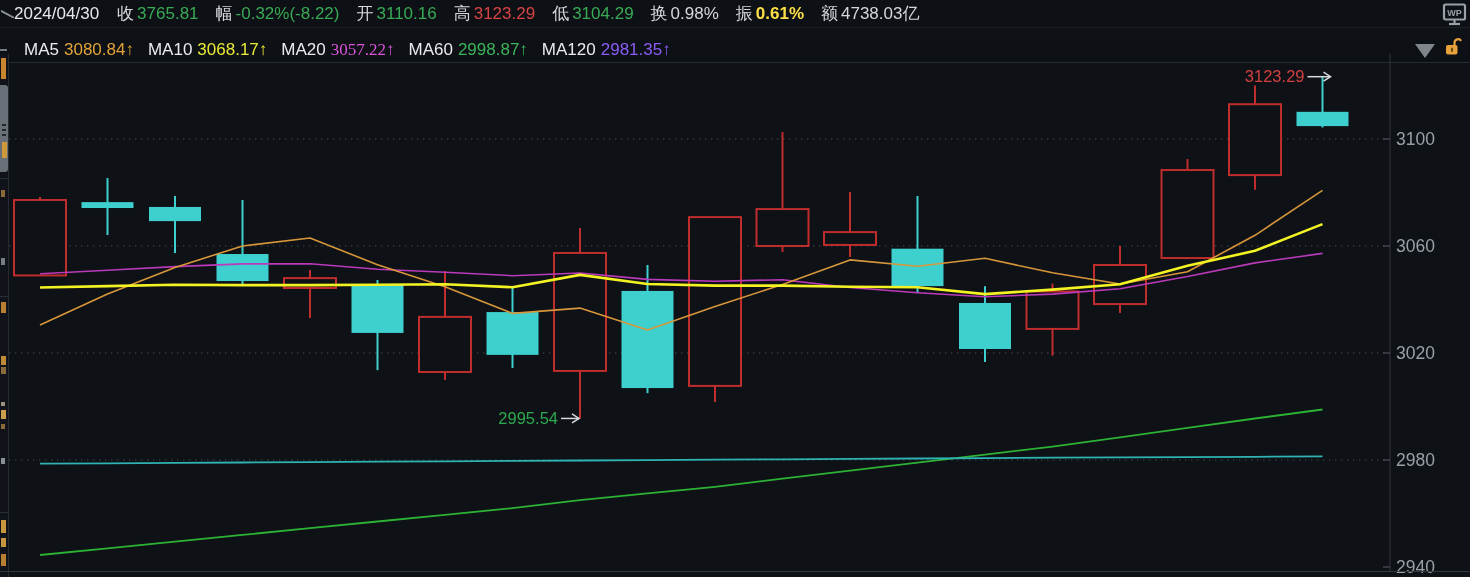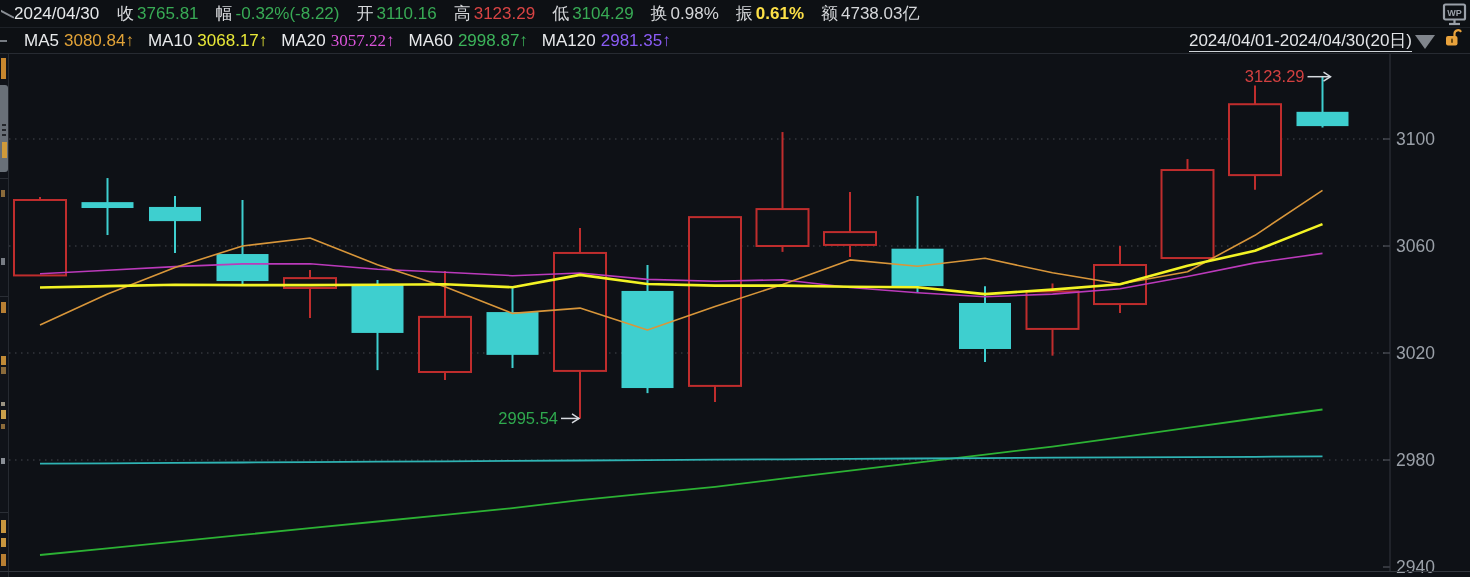--- a/index.html
+++ b/index.html
@@ -1,21 +1,21 @@
 <!DOCTYPE html>
 <html><head>
 <meta charset="utf-8">
 <style>
   html,body{margin:0;padding:0;background:#0e1116;width:1470px;height:577px;overflow:hidden;
     font-family:"Liberation Sans","DejaVu Sans",sans-serif;-webkit-font-smoothing:antialiased;}
   #app{position:relative;width:1470px;height:577px;background:#0e1116;}
   
   .row1{position:absolute;left:0;top:0;width:1470px;height:27px;display:flex;align-items:center;
         background:#0d1014;border-bottom:1px solid #1d2127;white-space:nowrap;}
-  .row2{position:absolute;left:0;top:28px;width:1470px;height:25px;display:flex;align-items:center;
+  .row2{position:absolute;left:0;top:37px;width:1470px;height:25px;display:flex;align-items:center;
         background:#0d1014;border-bottom:1px solid #272b32;white-space:nowrap;}
   .row1,.row2{font-size:17px;color:#d5d7da;}
   .cut-glyph{display:inline-block;width:13px;height:13px;margin-left:1px;position:relative;overflow:hidden;flex:none;}
   .cut-glyph::before{content:"";position:absolute;left:-6px;top:5px;width:20px;height:2px;background:#8a8f96;transform:rotate(28deg);}
   .sym{margin-left:7px;color:#e6e8ea;}
   .qdate{color:#e6e8ea;}
   #fields{display:flex;margin-left:18px;}
   .fld{margin-right:17px;}
   .fld .lbl{color:#d5d7da;}
   .fld .val{margin-left:3px;}
@@ -73,21 +73,20 @@
   <div class="row2">
     <span class="dash-frag"></span>
     <span id="ma-items">
         <span class="ma-item"><span class="ma-lbl">MA5</span><span class="ma-val" style="color: rgb(226, 163, 56);">3080.84↑</span></span>
         <span class="ma-item"><span class="ma-lbl">MA10</span><span class="ma-val" style="color: rgb(232, 232, 56);">3068.17↑</span></span>
         <span class="ma-item"><span class="ma-lbl">MA20</span><span class="ma-val" style="color: rgb(218, 85, 218); font-family: Liberation Serif, serif;">3057.22↑</span></span>
         <span class="ma-item"><span class="ma-lbl">MA60</span><span class="ma-val" style="color: rgb(60, 180, 90);">2998.87↑</span></span>
         <span class="ma-item"><span class="ma-lbl">MA120</span><span class="ma-val" style="color: #8b5cf6;">2981.35↑</span></span>
       </span>
     <span class="range-wrap">
-      <span class="range">2024/04/01-2024/04/30(20日)</span>
       <span class="tri"></span>
       <span class="lock">
         <svg width="18" height="20" viewBox="0 0 18 20">
           <path d="M10.5,8.5 V5.5 a3.6,3.6 0 0 1 6.6,-1.6" fill="none" stroke="#e8a23c" stroke-width="2.2"></path>
           <rect x="2" y="8" width="11.5" height="9.5" rx="2" fill="#e8a23c"></rect>
           <rect x="7" y="10.5" width="2" height="4.5" rx="1" fill="#6b4a10"></rect>
         </svg>
       </span>
     </span>
   </div>

